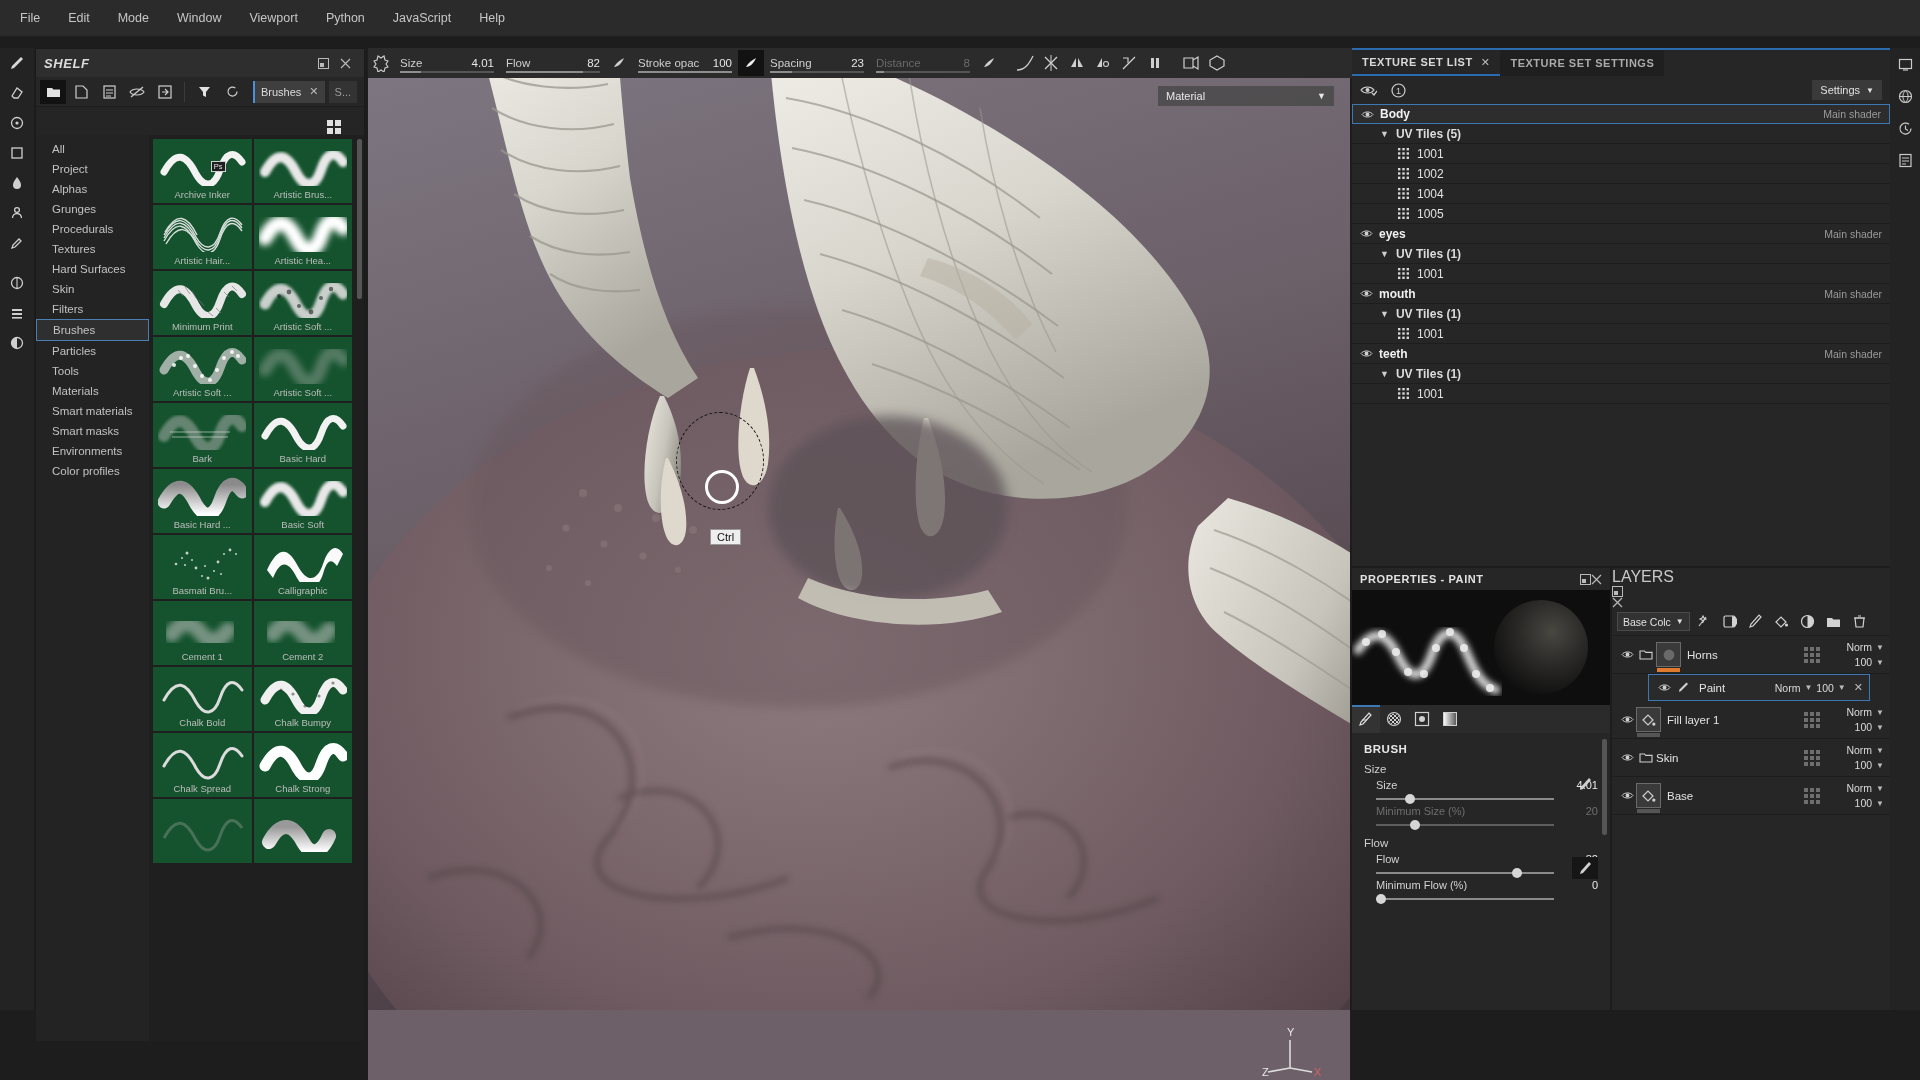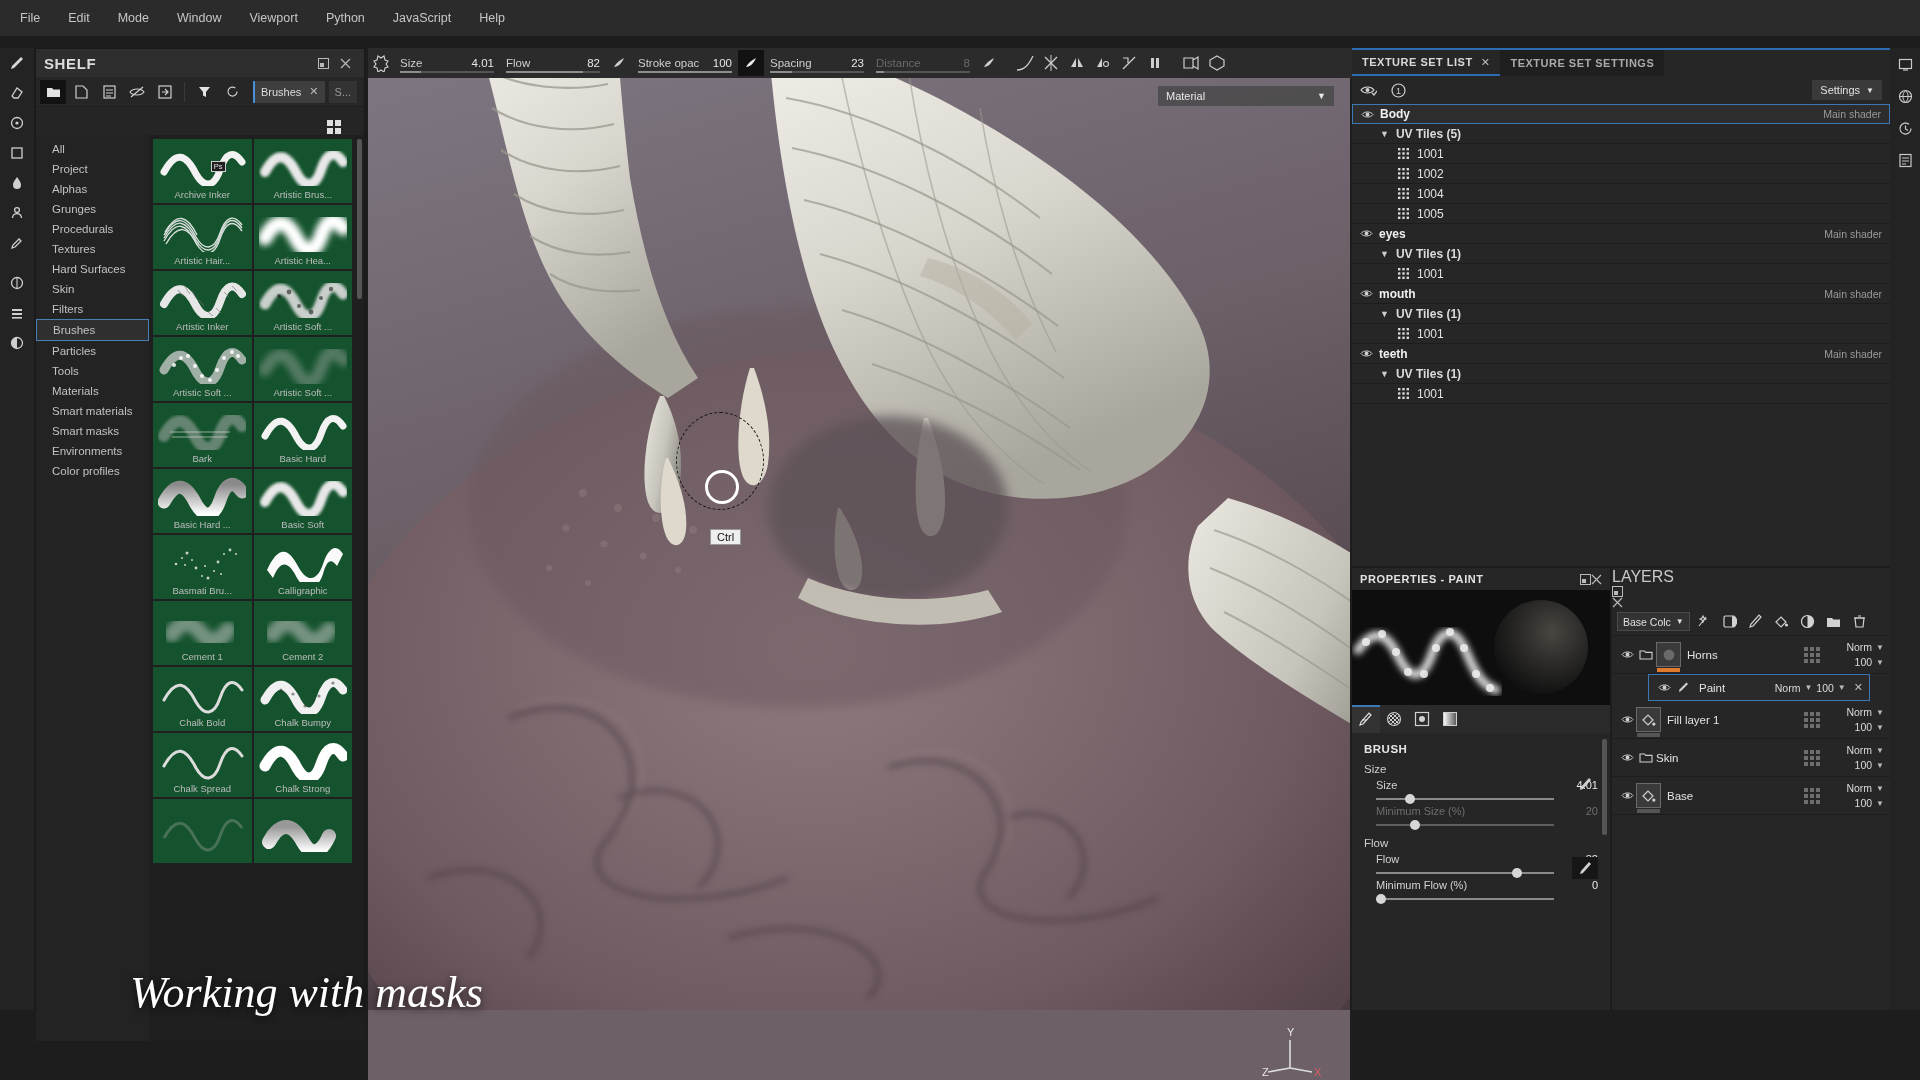--- a/index.html
+++ b/index.html
@@ -9,21 +9,21 @@
 
   
   .menubar { position:absolute; left:0; top:0; width:1920px; height:36px;
     background:#2b2b2b; display:flex; align-items:center; padding-left:6px; }
   .menubar .mi { font-size:12.5px; color:#c6c6c6; padding:6px 14px; cursor:default; }
 
   
   .shelf { position:absolute; left:35px; top:48px; width:330px; height:962px;
     background:#252525; border:1px solid #1a1a1a; }
   .panel-title { height:26px; background:#2e2e2e; display:flex; align-items:center;
-    padding:14px 8px; font-size:15px; font-weight:bold; letter-spacing:.6px; color:#dcdcdc;}
+    padding:14px 8px; font-size:13px; font-weight:bold; letter-spacing:.6px; color:#dcdcdc;font-style:italic;}
   .panel-title .sp { flex:1; }
   .panel-title .pbtn { width:22px; height:22px; display:flex; align-items:center;
     justify-content:center; color:#b9b9b9; font-size:13px; cursor:pointer; }
   .shelf-toolbar { height:30px; display:flex; align-items:center; gap:2px;
     padding:0 4px; background:#262626; border-bottom:1px solid #1d1d1d; }
   .tb-ico { width:26px; height:24px; display:flex; align-items:center; justify-content:center;
     color:#cfcfcf; cursor:pointer; }
   .tb-ico.active { background:#121212; }
   .tb-sep { width:1px; height:20px; background:#3a3a3a; margin:0 4px; }
   .chipbar { display:flex; align-items:center; gap:4px; margin-left:6px; }
@@ -435,21 +435,21 @@
                     <path d="M27 13 l5 7"></path>
                     <path d="M34 17 l4 7"></path>
                     <path d="M41 26 l5 6"></path>
           <path d="M50 38 l5 4"></path>
                     <path d="M58 34 l5 5"></path>
                     <path d="M66 18 l5 5"></path>
                     <path d="M74 12 l5 5"></path>
                   </g>
                 </svg>
               </div>
-              <div class="bname">Artistic Inker</div>
+              <div class="bname">Minimum Print</div>
             </div>
             <div class="bcell">
               <div class="bthumb">
                 <svg width="88" height="44" viewBox="0 0 88 44">
     <defs>
                     <filter id="bl2">
                       <feGaussianBlur stdDeviation="1.6"></feGaussianBlur>
                     </filter>
     <filter id="bl3">
                       <feGaussianBlur stdDeviation="3"></feGaussianBlur>
@@ -1032,21 +1032,20 @@
 
     <div class="maskbadge">
       <svg width="12" height="12" viewBox="0 0 12 12">
         <rect x="0.5" y="0.5" width="11" height="11" fill="none" stroke="#cfcfcf"></rect>
         <circle cx="6" cy="6" r="3" fill="#cfcfcf"></circle>
       </svg>
       <span>MASK</span>
     </div>
   </div>
 
-  <div class="caption">Working with masks</div>
 
   <div class="tsl">
     <div class="tabs">
       <div class="tab active">
         <span>TEXTURE SET LIST</span>
         <span class="x">✕</span>
       </div>
       <div class="tab inactive">
         <span>TEXTURE SET SETTINGS</span>
       </div>

